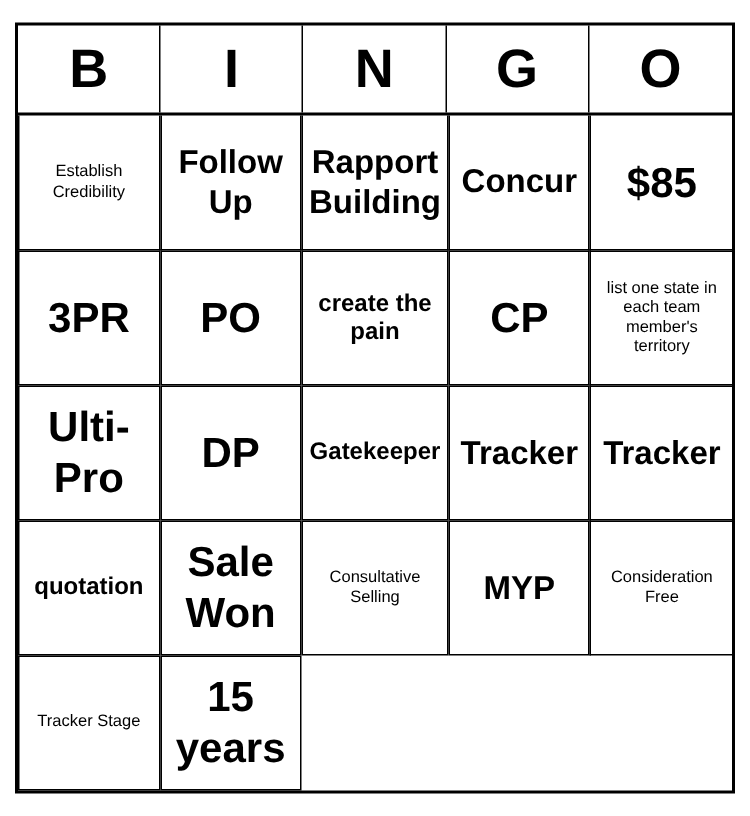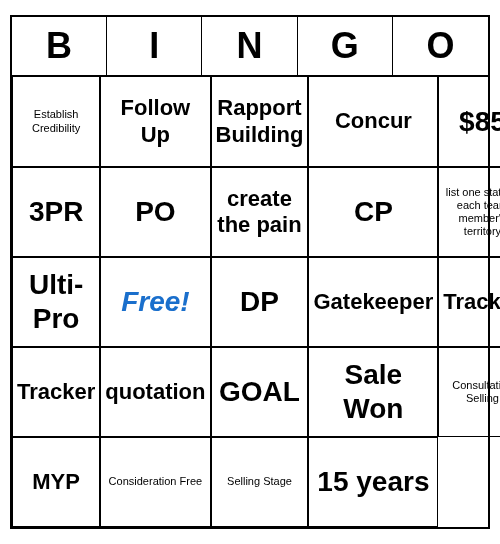--- a/index.html
+++ b/index.html
@@ -65,21 +65,21 @@
     .cell-free {
       font-size: 28px;
       font-weight: bold;
       color: #1a6fcc;
       font-style: italic;
     }
     .cell-small {
       font-size: 11px;
     }
     .cell-medium {
-      font-size: 22px;
+      font-size: 16px;
       font-weight: bold;
     }
   </style>
 </head>
 <body>
 
 <div class="bingo-card">
   <div class="bingo-header">
   <div class="bingo-header-cell">B</div>
       <div class="bingo-header-cell">I</div>
@@ -115,52 +115,46 @@
       <div class="bingo-cell">
         <span class="cell-xlarge">CP</span>
       </div>
       <div class="bingo-cell">
         <span class="cell-small">list one state in each team member's territory</span>
       </div>
       <div class="bingo-cell">
         <span class="cell-xlarge">Ulti-Pro</span>
       </div>
       <div class="bingo-cell">
-        <span class="cell-free">Free!</span>
-      </div>
-      <div class="bingo-cell">
         <span class="cell-xlarge">DP</span>
       </div>
       <div class="bingo-cell">
         <span class="cell-medium">Gatekeeper</span>
       </div>
       <div class="bingo-cell">
         <span class="cell-large">Tracker</span>
       </div>
       <div class="bingo-cell">
         <span class="cell-large">Tracker</span>
       </div>
       <div class="bingo-cell">
         <span class="cell-medium">quotation</span>
       </div>
       <div class="bingo-cell">
-        <span class="cell-xlarge">GOAL</span>
-      </div>
-      <div class="bingo-cell">
         <span class="cell-xlarge">Sale Won</span>
       </div>
       <div class="bingo-cell">
         <span class="cell-small">Consultative Selling</span>
       </div>
       <div class="bingo-cell">
         <span class="cell-large">MYP</span>
       </div>
       <div class="bingo-cell">
         <span class="cell-small">Consideration Free</span>
       </div>
       <div class="bingo-cell">
-        <span class="cell-small">Selling Stage</span>
+        <span class="cell-small">Tracker Stage</span>
       </div>
       <div class="bingo-cell">
         <span class="cell-xlarge">15 years</span>
       </div>
     </div>
 </div>
 
 </body></html>

